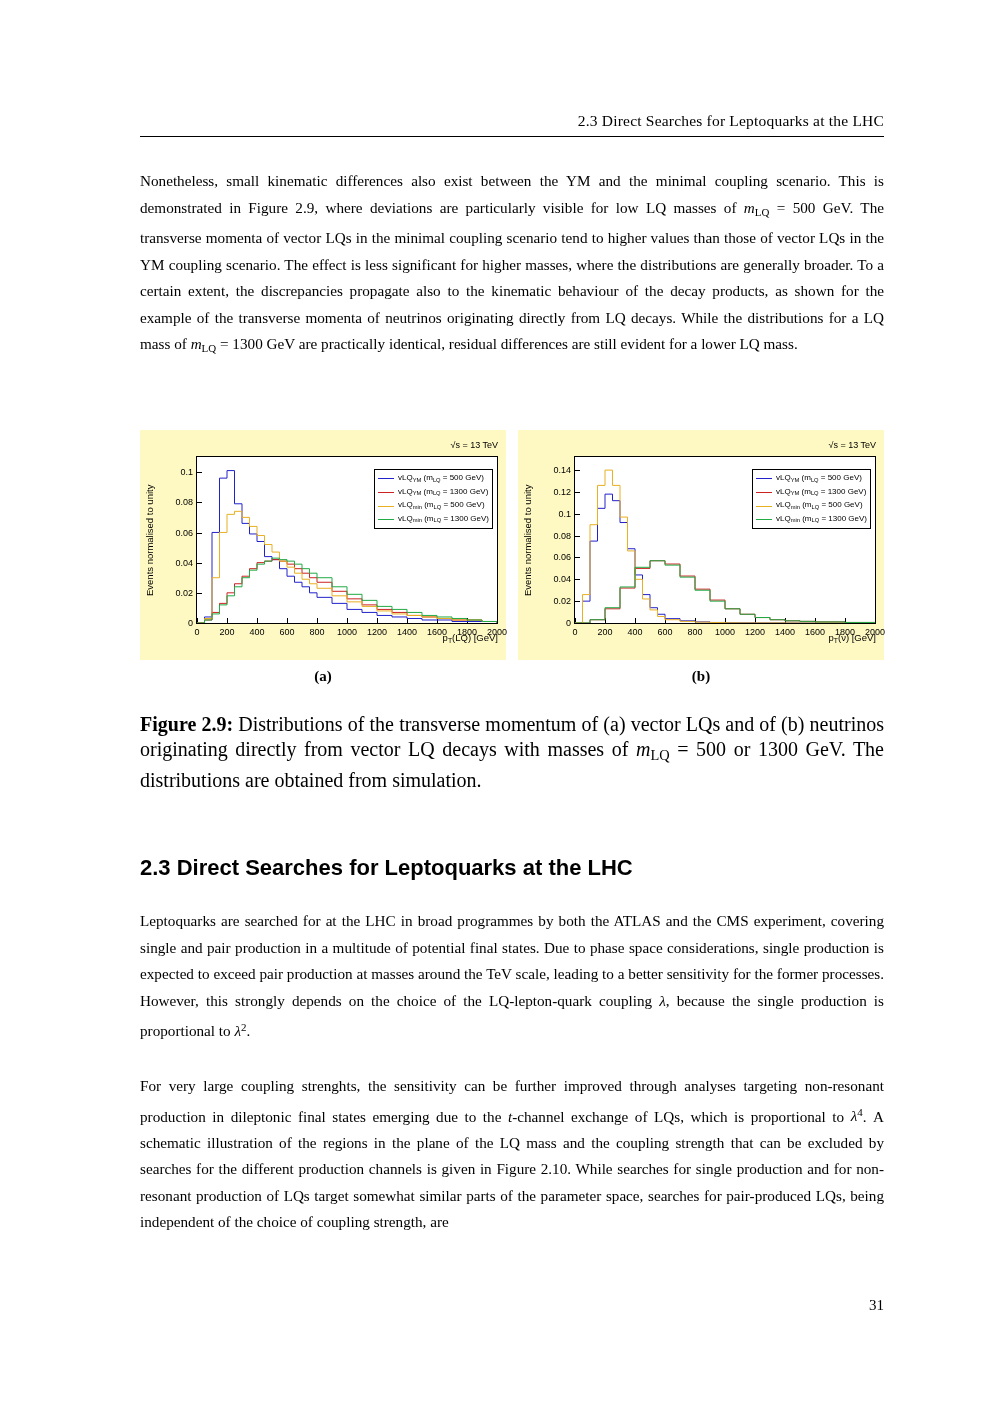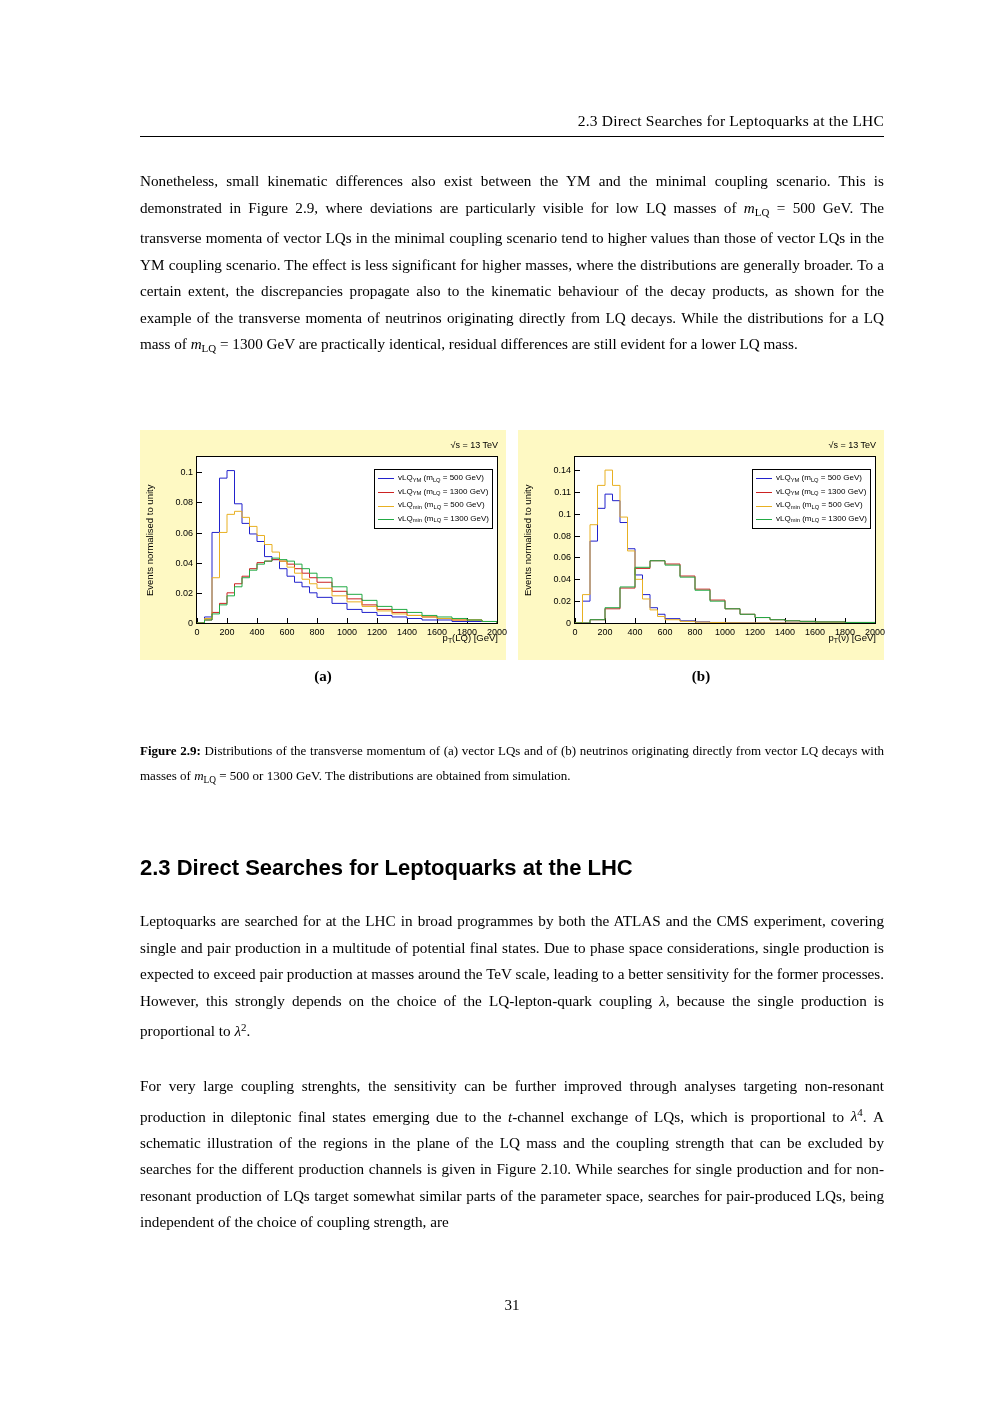--- a/index.html
+++ b/index.html
@@ -166,44 +166,44 @@
     position: absolute;
     top: 8px;
     font-size: 15px;
     font-weight: bold;
   }
   .subcap-a { left: 183px; transform: translateX(-50%); }
   .subcap-b { left: 561px; transform: translateX(-50%); }
   .caption {
     position: absolute;
     left: 140px;
-    top: 738px;
-    width: 744px;
-    font-size: 13px;
+    top: 712px;
+    width: 744px;
+    font-size: 20px;
     line-height: 25px;
     text-align: justify;
   }
   .caption b { font-weight: bold; }
   .section-title {
     position: absolute;
     left: 140px;
     top: 855px;
     width: 744px;
     font-family: "Liberation Sans", sans-serif;
     font-weight: bold;
     font-size: 22px;
   }
   #para2 { top: 908px; }
   #para3 { top: 1073px; }
   .pagenum {
     position: absolute;
     left: 140px;
     top: 1297px;
     width: 744px;
-    text-align: center;
+    text-align: right;
     font-size: 15px;
   }
   svg { display: block; }
 </style>
 </head>
 <body>
 
 <div class="page">
 
   <div class="header">
@@ -298,21 +298,21 @@
             <div class="ytick" style="top:86.8%">0.02</div>
           <div class="ytickmark" style="top:73.7%"></div>
             <div class="ytick" style="top:73.7%">0.04</div>
           <div class="ytickmark" style="top:60.5%"></div>
             <div class="ytick" style="top:60.5%">0.06</div>
           <div class="ytickmark" style="top:47.4%"></div>
             <div class="ytick" style="top:47.4%">0.08</div>
           <div class="ytickmark" style="top:34.2%"></div>
             <div class="ytick" style="top:34.2%">0.1</div>
           <div class="ytickmark" style="top:21.1%"></div>
-            <div class="ytick" style="top:21.1%">0.11</div>
+            <div class="ytick" style="top:21.1%">0.12</div>
           <div class="ytickmark" style="top:7.9%"></div>
             <div class="ytick" style="top:7.9%">0.14</div>
 
           <div class="xtickmark" style="left:0%"></div>
             <div class="xtick" style="left:0%">0</div>
           <div class="xtickmark" style="left:10%"></div>
             <div class="xtick" style="left:10%">200</div>
           <div class="xtickmark" style="left:20%"></div>
             <div class="xtick" style="left:20%">400</div>
           <div class="xtickmark" style="left:30%"></div>

